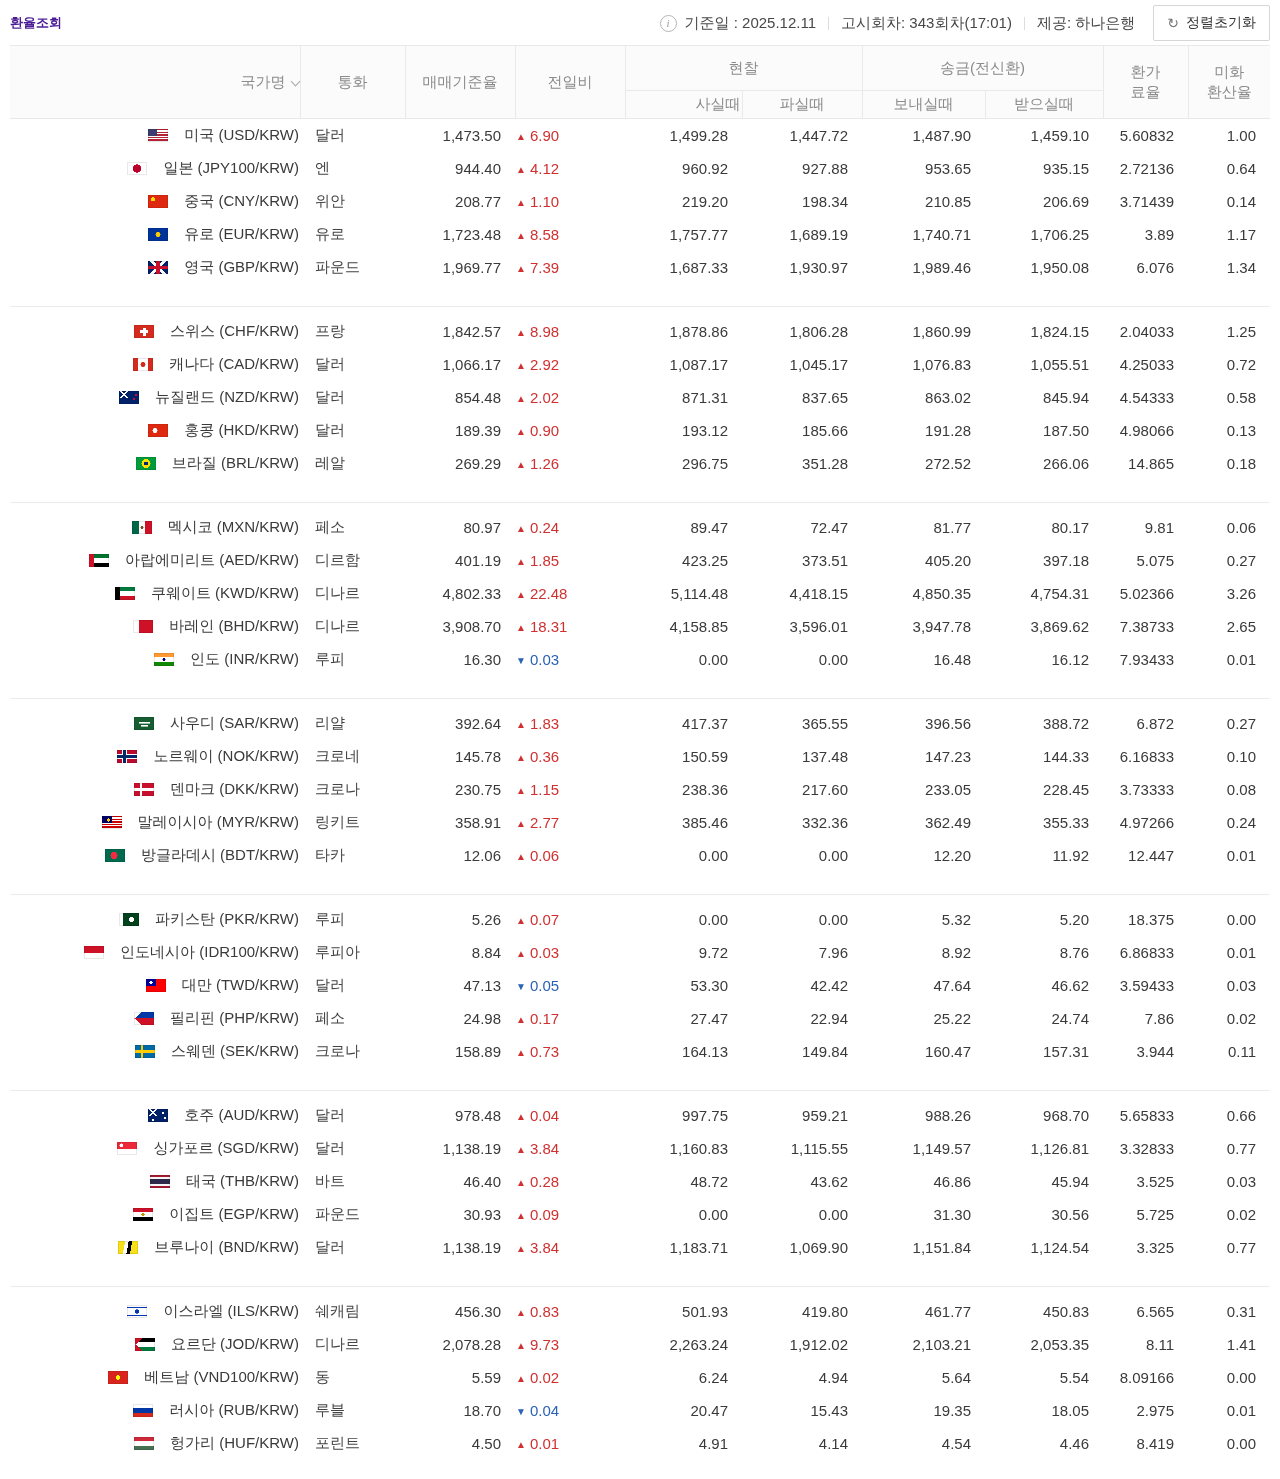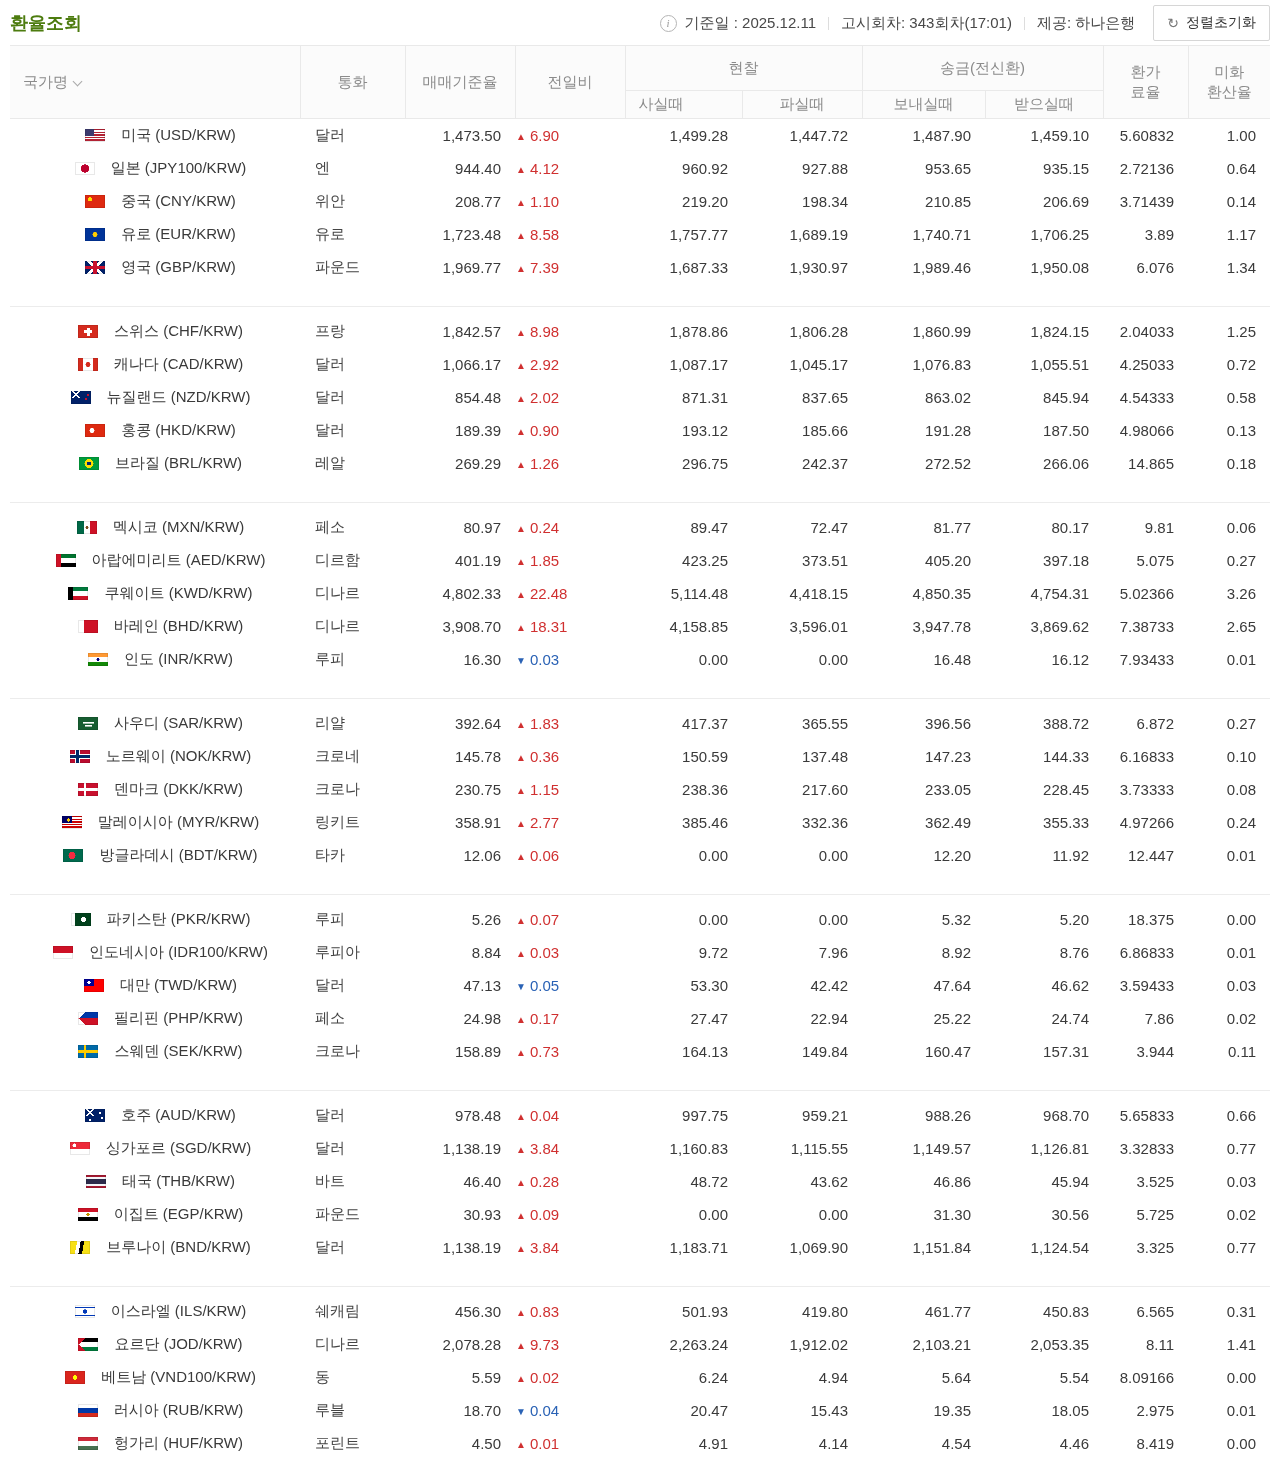--- a/index.html
+++ b/index.html
@@ -8,21 +8,21 @@
     width:1280px;
     font-family:"Liberation Sans","DejaVu Sans",sans-serif;
     color:#333;
     -webkit-font-smoothing:antialiased;
   }
   
   .topbar{
     display:flex; align-items:center; justify-content:space-between;
     padding:9px 10px 8px 10px; height:45px;
   }
-  .page-title{ font-size:18px; font-weight:700; color:#4d7c0f; }
+  .page-title{ font-size:13px; font-weight:700; color:#4c1d95; }
   .meta{ display:flex; align-items:center; font-size:15px; color:#484848; }
   .info-icon{
     display:inline-flex; align-items:center; justify-content:center;
     width:17px; height:17px; border:1px solid #b5b5b5; border-radius:50%;
     color:#9a9a9a; font-size:11px; font-style:italic; font-family:"Liberation Serif",serif;
     margin-right:8px; cursor:pointer;
   }
   .meta .pipe{ width:1px; height:13px; background:#ddd; margin:0 12px; }
   .reset-btn{
     display:inline-flex; align-items:center; gap:7px;
@@ -33,30 +33,30 @@
   }
   .refresh-icon{ font-size:14px; color:#777; line-height:1; }
   
   table{ border-collapse:collapse; table-layout:fixed; width:1260px; margin:0 10px; }
   thead th{
     background:#fbfbfb; color:#8b8b8b; font-weight:400; font-size:15px;
     border:1px solid #e9e9e9; text-align:center; line-height:1.35;
   }
   thead tr:first-child th{ height:45px; }
   thead tr:last-child th{ height:28px; }
-  thead th:first-child{ border-left:0; text-align:left; padding-left:13px; cursor:pointer; }
+  thead th:first-child{ border-left:0; text-align:right; padding-left:13px; cursor:pointer; }
   thead th:last-child{ border-right:0; }
   th.two-line{ white-space:pre-line; }
   .sort-chevron{
     display:inline-block; width:7px; height:7px; margin-left:6px; margin-bottom:2px;
     border-right:1.5px solid #a9a9a9; border-bottom:1.5px solid #a9a9a9;
     transform:rotate(45deg); vertical-align:middle;
   }
   tbody td{ font-size:15px; color:#3a3a3a; height:33px; vertical-align:middle; }
-  td.c-country{ padding-left:12px; text-align:center; }
+  td.c-country{ padding-left:12px; text-align:right; }
   td.c-currency{ padding-left:15px; text-align:left; color:#444; }
   td.num{ text-align:right; padding-right:14px; }
   td.change{ padding-right:14px; }
   td.change .arr{ font-size:10px; margin-right:4px; vertical-align:1px; }
   td.change.up{ color:var(--up,#d03030); }
   td.change.down{ color:var(--down,#2a62b5); }
   .cname{ cursor:pointer; }
   tr.sep td{ height:31px; padding:0; }
   tr.sep div{ height:16px; border-bottom:1px solid #ececec; }
   
@@ -266,21 +266,21 @@
         <td class="num">187.50</td>
         <td class="num">4.98066</td>
         <td class="num">0.13</td>
       </tr>
       <tr>
         <td class="c-country"><span class="flag f-br"></span><span class="cname">브라질 (BRL/KRW)</span></td>
         <td class="c-currency">레알</td>
         <td class="num">269.29</td>
         <td class="change up"><span class="arr">▲</span><span>1.26</span></td>
         <td class="num">296.75</td>
-        <td class="num">242.37</td>
+        <td class="num">351.28</td>
         <td class="num">272.52</td>
         <td class="num">266.06</td>
         <td class="num">14.865</td>
         <td class="num">0.18</td>
       </tr>
       <tr class="sep">
         <td colspan="10">
           <div></div>
         </td>
       </tr>

